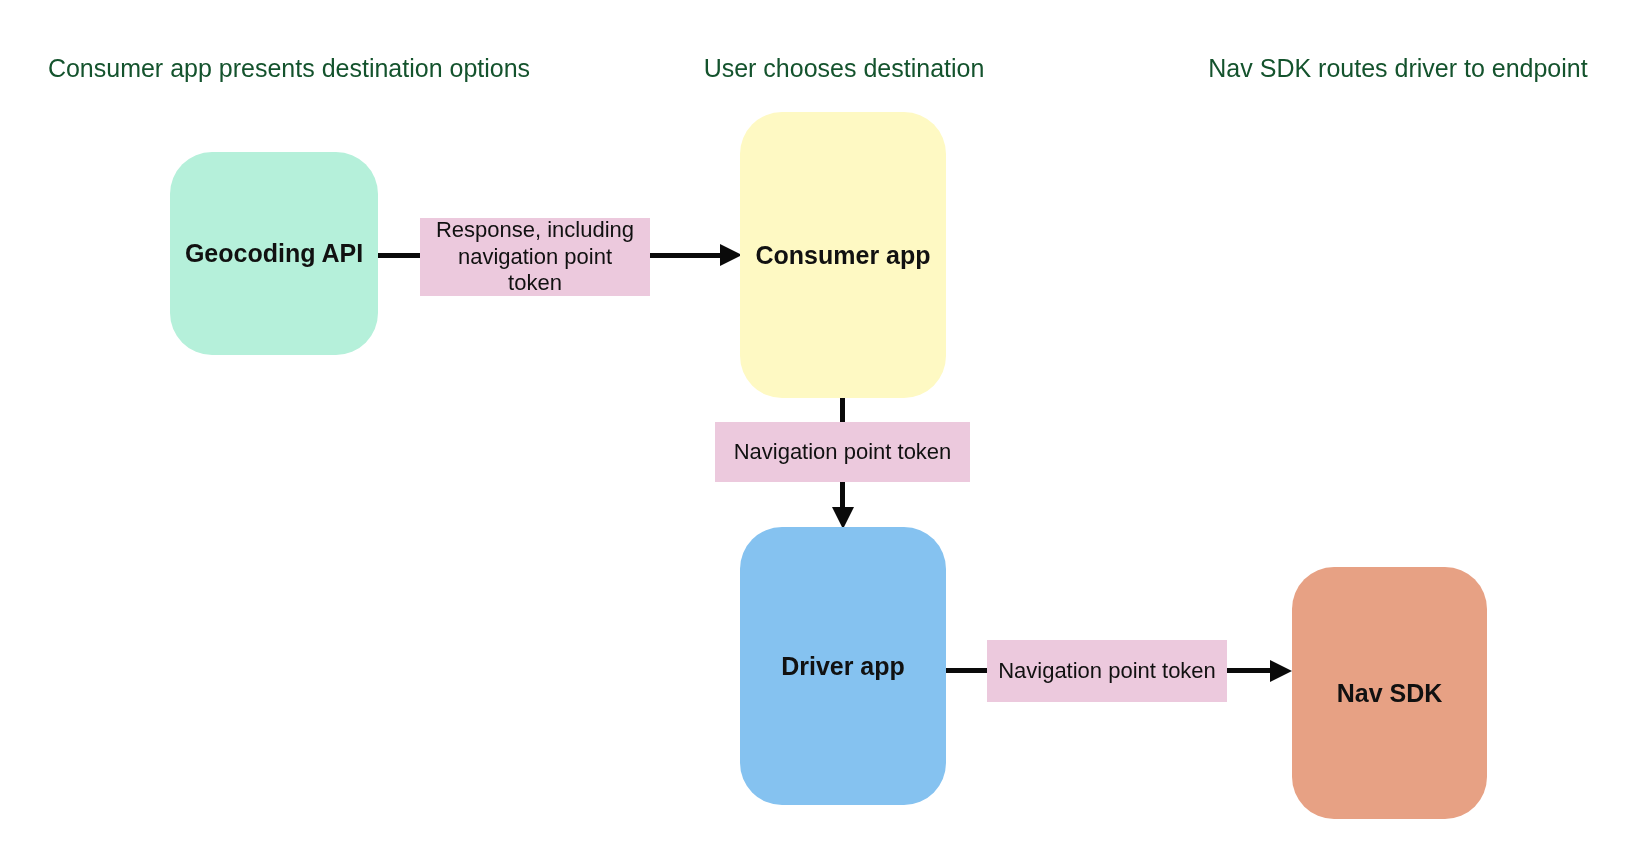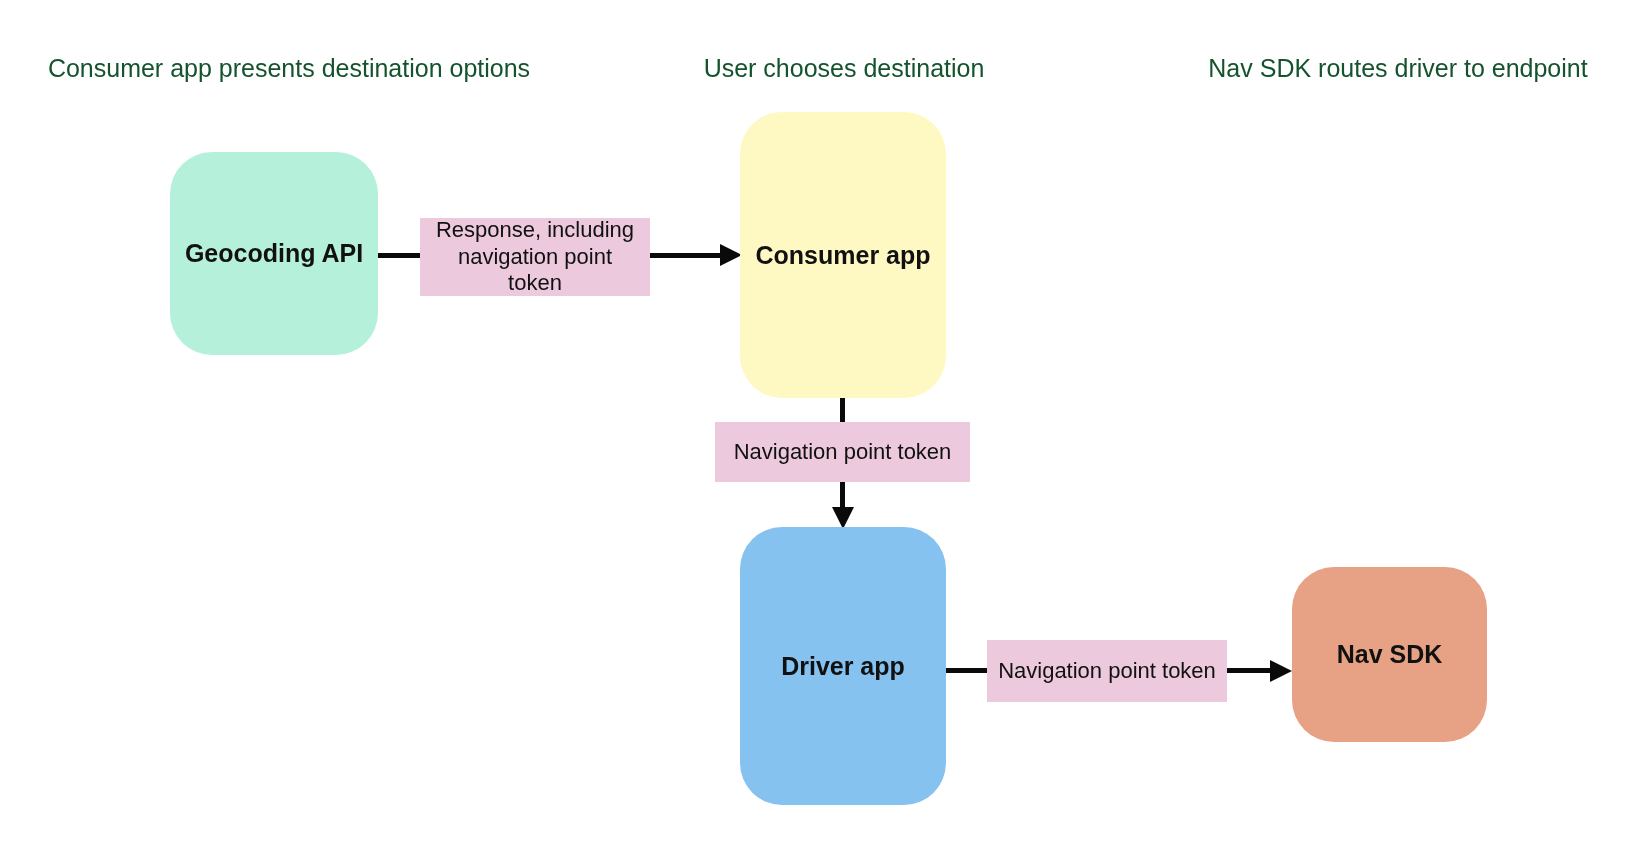--- a/index.html
+++ b/index.html
@@ -108,15 +108,15 @@
 
   <div class="node" style="left: 740px; top: 527px; width: 206px; height: 278px; background: rgb(133, 194, 240);">Driver app</div>
 
   <div class="hline" style="left: 946px; top: 668px; width: 41px;"></div>
 
   <div class="edge-label" style="left: 987px; top: 640px; width: 240px; height: 62px; background: rgb(236, 201, 221);">Navigation point token</div>
 
   <div class="hline" style="left: 1227px; top: 668px; width: 43px;"></div>
   <div class="arrow-right" style="left: 1270px; top: 660px;"></div>
 
-  <div class="node" style="left: 1292px; top: 567px; width: 195px; height: 175px; background: rgb(231, 161, 132);">Nav SDK</div>
+  <div class="node" style="left: 1292px; top: 567px; width: 195px; height: 252px; background: rgb(231, 161, 132);">Nav SDK</div>
 
 </div>
 
 </body></html>

